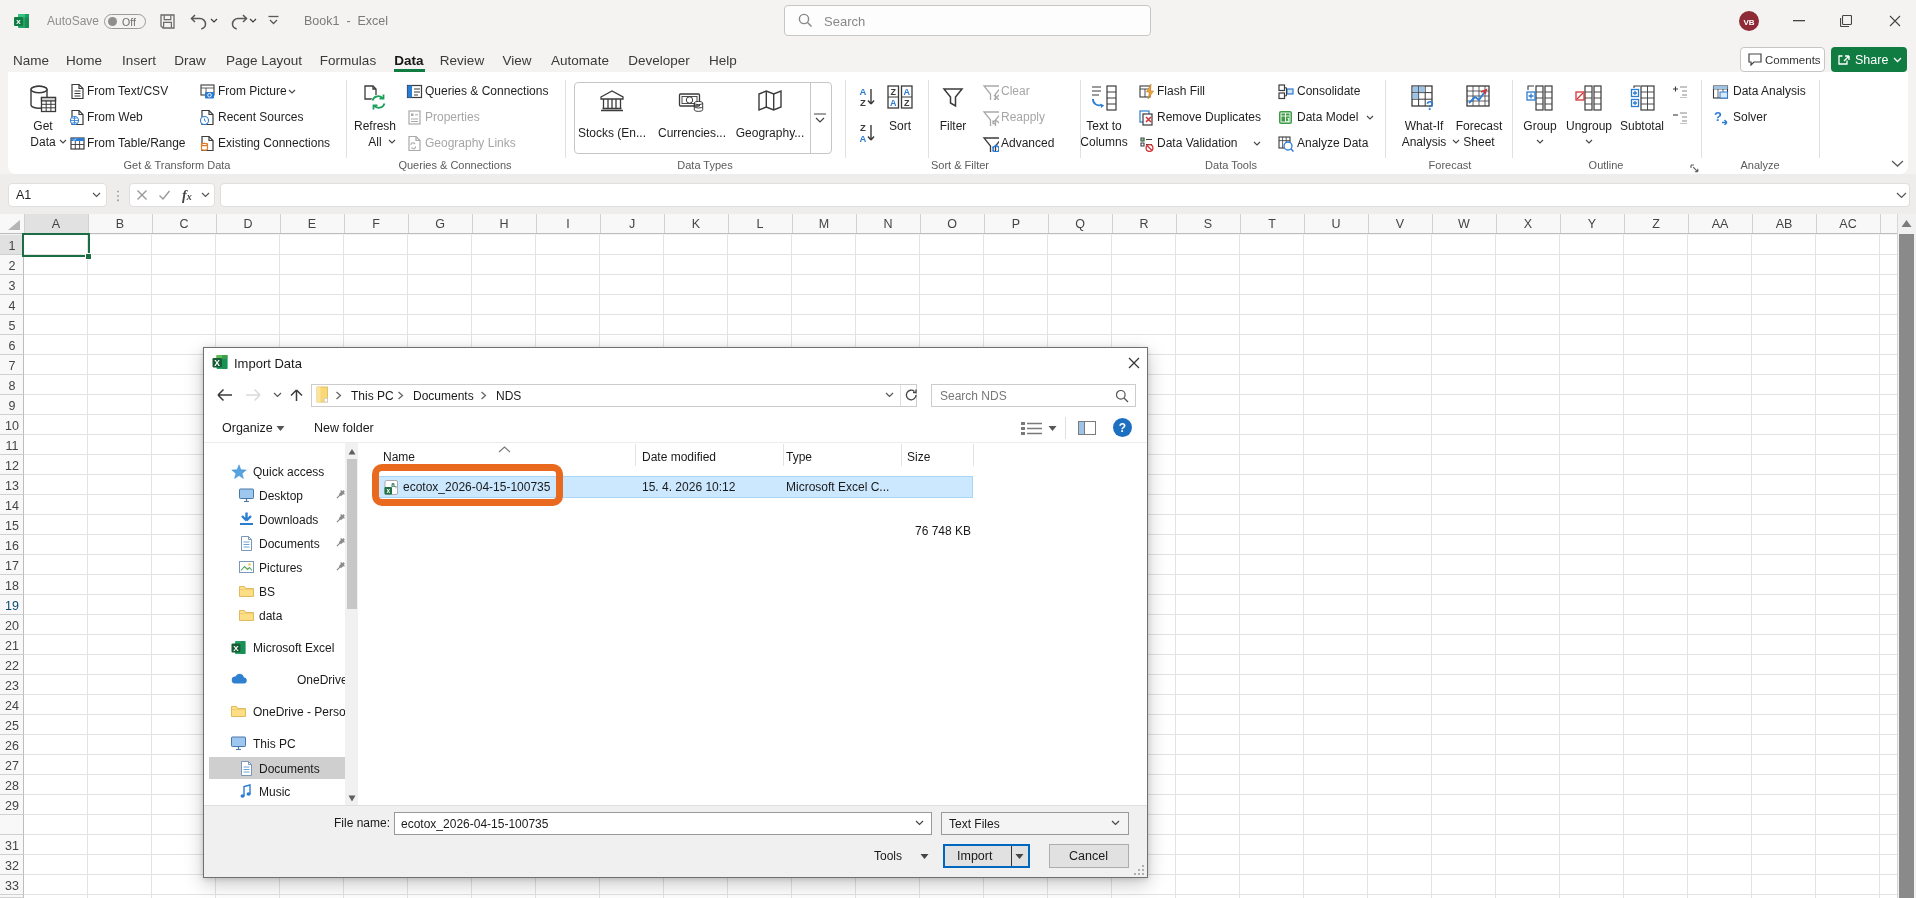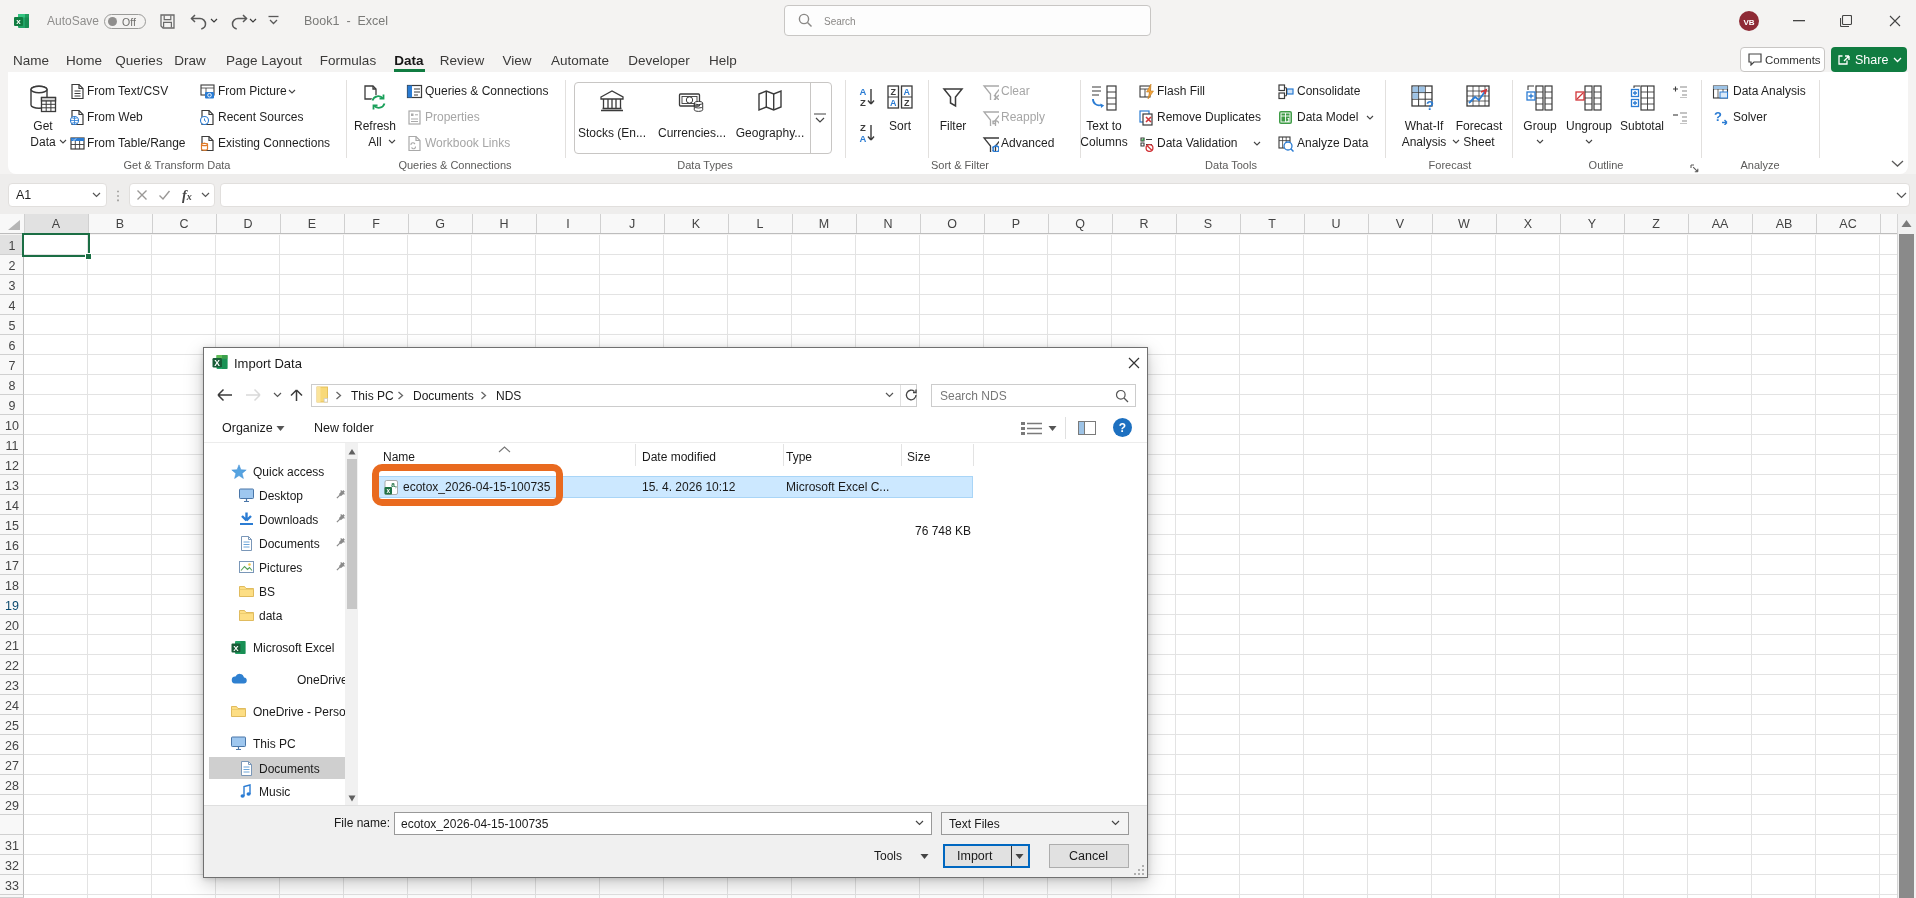--- a/index.html
+++ b/index.html
@@ -38,36 +38,36 @@
 <svg style="position:absolute;left:267px;top:15px;" width="13" height="12" viewBox="0 0 13 12">
     <path d="M1.5,1.5 h10" stroke="#595959" stroke-width="1.3"></path>
     <path d="M3,5 l3.5,3.5 L10,5" fill="none" stroke="#595959" stroke-width="1.3"></path>
   </svg>
 <div style="position:absolute;left:304px;top:21px;transform:translateY(-50%);font-size:12.5px;color:#7a7a78;font-weight:normal;white-space:nowrap;">Book1&nbsp;&nbsp;-&nbsp;&nbsp;Excel</div>
 <div style="left:784px;top:5px;width:367px;height:31px;background:#fdfdfd;border:1px solid #c8c6c4;border-radius:4px;"></div>
 <svg style="position:absolute;left:798px;top:13px;" width="15" height="15" viewBox="0 0 15 15">
     <circle cx="6" cy="6" r="4.6" fill="none" stroke="#8a8886" stroke-width="1.4"></circle>
     <path d="M9.5,9.5 L13.5,13.5" stroke="#8a8886" stroke-width="1.4"></path>
   </svg>
-<div style="position:absolute;left:824px;top:21px;transform:translateY(-50%);font-size:10px;color:#8a8886;font-weight:normal;white-space:nowrap;">Search</div>
+<div style="position:absolute;left:824px;top:21px;transform:translateY(-50%);font-size:13px;color:#8a8886;font-weight:normal;white-space:nowrap;">Search</div>
 <div style="left:1739px;top:11px;width:20px;height:20px;border-radius:50%;background:#8e2a35;"></div>
 <div style="position:absolute;left:1749px;top:21.5px;transform:translate(-50%,-50%);font-size:8px;color:#fff;font-weight:bold;white-space:nowrap;">VB</div>
 <svg style="position:absolute;left:1793px;top:20px;" width="12" height="2" viewBox="0 0 12 2">
     <rect width="12" height="1.3" fill="#444"></rect>
   </svg>
 <svg style="position:absolute;left:1840px;top:15px;" width="12" height="12" viewBox="0 0 12 12">
     <rect x="2.5" y="0.5" width="9" height="9" rx="1" fill="none" stroke="#444" stroke-width="1.1"></rect>
     <path d="M0.5,3 v7.5 a1,1 0 0 0 1,1 h7.5" fill="none" stroke="#444" stroke-width="1.1"></path>
   </svg>
 <svg style="position:absolute;left:1889px;top:15px;" width="12" height="12" viewBox="0 0 12 12">
     <path d="M1,1 L11,11 M11,1 L1,11" stroke="#444" stroke-width="1.1"></path>
   </svg>
 <div style="position:absolute;left:31px;top:60px;transform:translate(-50%,-50%);font-size:13.5px;color:#3b3a39;font-weight:normal;white-space:nowrap;">Name</div>
 <div style="position:absolute;left:84px;top:60px;transform:translate(-50%,-50%);font-size:13.5px;color:#3b3a39;font-weight:normal;white-space:nowrap;">Home</div>
-<div style="position:absolute;left:139px;top:60px;transform:translate(-50%,-50%);font-size:13.5px;color:#3b3a39;font-weight:normal;white-space:nowrap;">Queries</div>
+<div style="position:absolute;left:139px;top:60px;transform:translate(-50%,-50%);font-size:13.5px;color:#3b3a39;font-weight:normal;white-space:nowrap;">Insert</div>
 <div style="position:absolute;left:190px;top:60px;transform:translate(-50%,-50%);font-size:13.5px;color:#3b3a39;font-weight:normal;white-space:nowrap;">Draw</div>
 <div style="position:absolute;left:264px;top:60px;transform:translate(-50%,-50%);font-size:13.5px;color:#3b3a39;font-weight:normal;white-space:nowrap;">Page Layout</div>
 <div style="position:absolute;left:348px;top:60px;transform:translate(-50%,-50%);font-size:13.5px;color:#3b3a39;font-weight:normal;white-space:nowrap;">Formulas</div>
 <div style="position:absolute;left:409px;top:60px;transform:translate(-50%,-50%);font-size:13.5px;color:#161616;font-weight:bold;white-space:nowrap;">Data</div>
 <div style="position:absolute;left:462px;top:60px;transform:translate(-50%,-50%);font-size:13.5px;color:#3b3a39;font-weight:normal;white-space:nowrap;">Review</div>
 <div style="position:absolute;left:517px;top:60px;transform:translate(-50%,-50%);font-size:13.5px;color:#3b3a39;font-weight:normal;white-space:nowrap;">View</div>
 <div style="position:absolute;left:580px;top:60px;transform:translate(-50%,-50%);font-size:13.5px;color:#3b3a39;font-weight:normal;white-space:nowrap;">Automate</div>
 <div style="position:absolute;left:659px;top:60px;transform:translate(-50%,-50%);font-size:13.5px;color:#3b3a39;font-weight:normal;white-space:nowrap;">Developer</div>
 <div style="position:absolute;left:723px;top:60px;transform:translate(-50%,-50%);font-size:13.5px;color:#3b3a39;font-weight:normal;white-space:nowrap;">Help</div>
 <div style="left:394px;top:69px;width:31px;height:2.5px;background:#107C41;"></div>
@@ -189,21 +189,21 @@
     <rect x="5" y="4.5" width="2,5" height="2.5" fill="#a9a9a9"></rect>
     <rect x="5" y="4.5" width="2.5" height="2.5" fill="#a9a9a9"></rect>
     <path d="M9,5.8 h3 M5,10 h7 M5,12.5 h7" stroke="#a9a9a9" stroke-width="1"></path>
   </svg>
 <div style="position:absolute;left:425px;top:117px;transform:translateY(-50%);font-size:12px;color:#a6a6a6;font-weight:normal;white-space:nowrap;">Properties</div>
 <svg style="position:absolute;left:406px;top:135px;" width="17" height="17" viewBox="0 0 17 17">
     <path d="M3,1.5 h7 l4,4 v10 h-11 z" fill="#fff" stroke="#a9a9a9" stroke-width="1.2"></path>
     <path d="M10,1.5 v4 h4" fill="none" stroke="#a9a9a9" stroke-width="1.2"></path>
     <path d="M5,10 a2,2 0 0 1 3,-2 l1,1 M9.5,11.5 a2,2 0 0 1 -3,2 l-1,-1" stroke="#a9a9a9" stroke-width="1.1" fill="none"></path>
   </svg>
-<div style="position:absolute;left:425px;top:143px;transform:translateY(-50%);font-size:12px;color:#a6a6a6;font-weight:normal;white-space:nowrap;">Workbook Links</div>
+<div style="position:absolute;left:425px;top:143px;transform:translateY(-50%);font-size:12px;color:#a6a6a6;font-weight:normal;white-space:nowrap;">Geography Links</div>
 <div style="left:574px;top:82px;width:258px;height:72px;background:#fff;border:1px solid #c8c6c4;border-radius:4px;"></div>
 <div style="left:810px;top:82px;width:1px;height:72px;background:#c8c6c4;"></div>
 <svg style="position:absolute;left:812px;top:112px;" width="16" height="12" viewBox="0 0 16 12">
     <path d="M2,2 h12 M4,6 l4,4 l4,-4" stroke="#444" stroke-width="1.2" fill="none"></path>
   </svg>
 <svg style="position:absolute;left:598px;top:88px;" width="28" height="26" viewBox="0 0 28 26">
     <path d="M3,9 L14,3 L25,9 v2 h-22 z" fill="#fff" stroke="#3b3b3b" stroke-width="1.3"></path>
 <path d="M5.5,11 v9 M10,11 v9 M14,11 v9 M18,11 v9 M22.5,11 v9" stroke="#3b3b3b" stroke-width="1.3"></path>
 <path d="M3,22.5 h22 M4.5,20.5 h19" stroke="#3b3b3b" stroke-width="1.3"></path>
   </svg>

